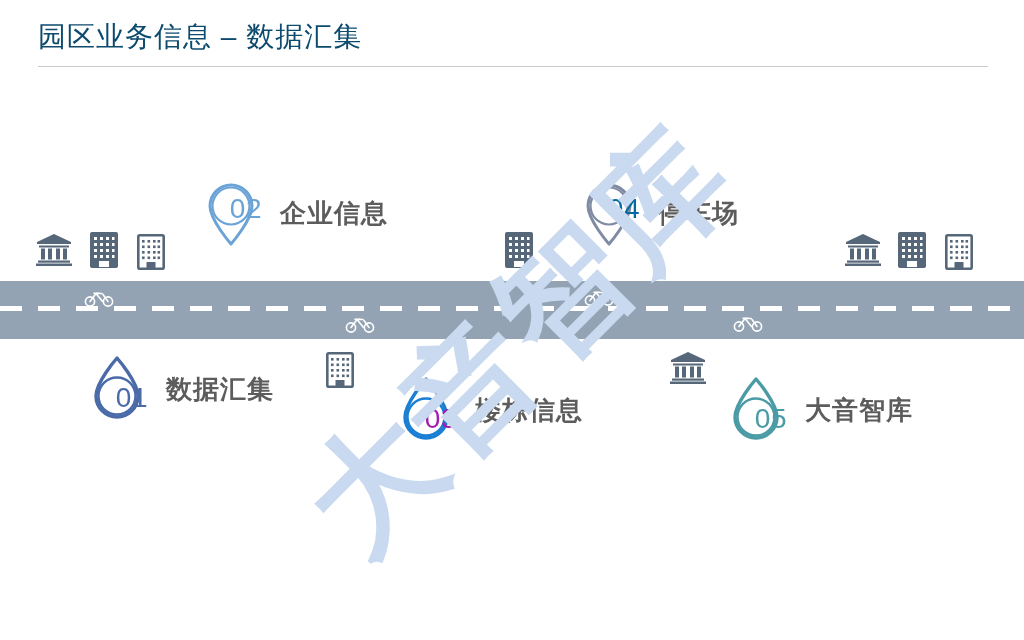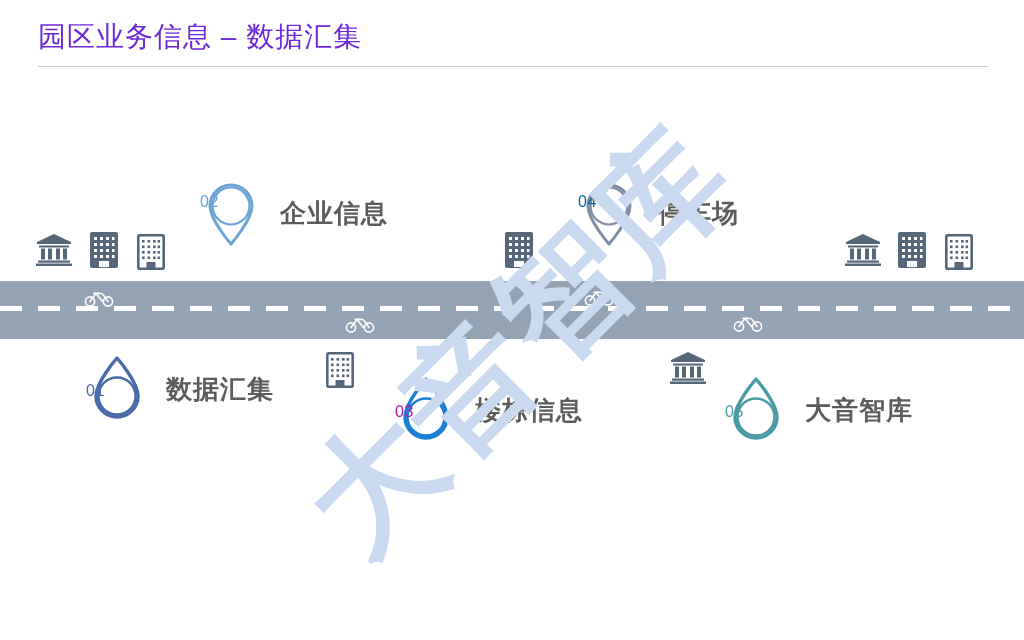--- a/index.html
+++ b/index.html
@@ -20,21 +20,21 @@
   
   #title-block {
     position: absolute;
     left: 38px;
     top: 16px;
     width: 950px;
   }
   #page-title {
     font-size: 28px;
     font-weight: 400;
-    color: #6d28d9;
+    color: #0c4a6e;
     letter-spacing: 1px;
     line-height: 42px;
     white-space: nowrap;
   }
   #title-rule {
     position: absolute;
     left: 0;
     top: 50px;
     width: 950px;
     height: 1px;
@@ -113,22 +113,22 @@
     position: relative;
     width: 62px;
     height: 70px;
     flex: 0 0 auto;
   }
   .pin svg { display: block; }
   .pin-num {
     position: absolute;
     left: 0;
     width: 62px;
-    text-align: left;
-    font-size: 16px;
+    text-align: right;
+    font-size: 28px;
     font-weight: 400;
     letter-spacing: 0.5px;
     font-family: "Liberation Sans", "DejaVu Sans", sans-serif;
   }
   .pin.down .pin-num { top: 15px; }
   .pin.up   .pin-num { top: 28px; }
   .pin-label {
     margin-left: 18px;
     font-size: 26px;
     font-weight: 700;

